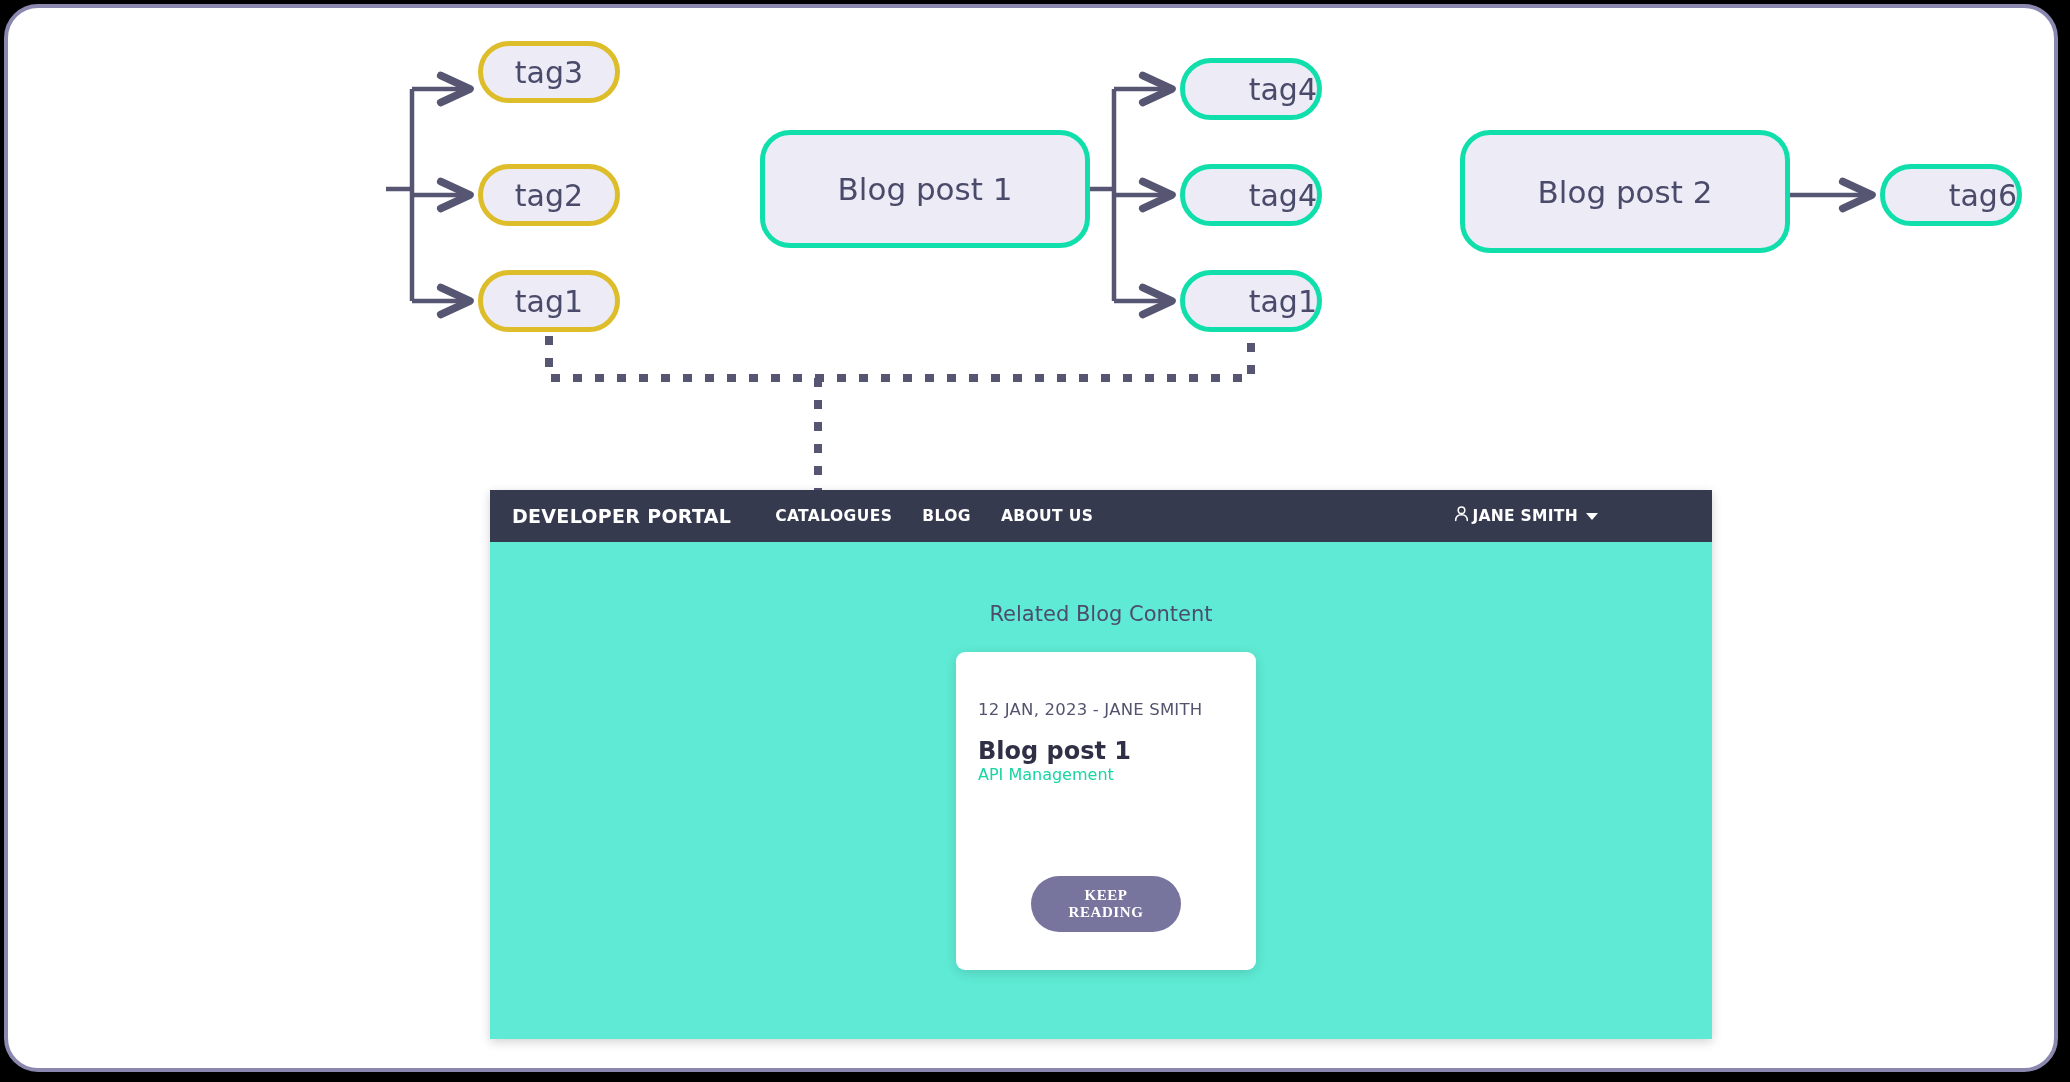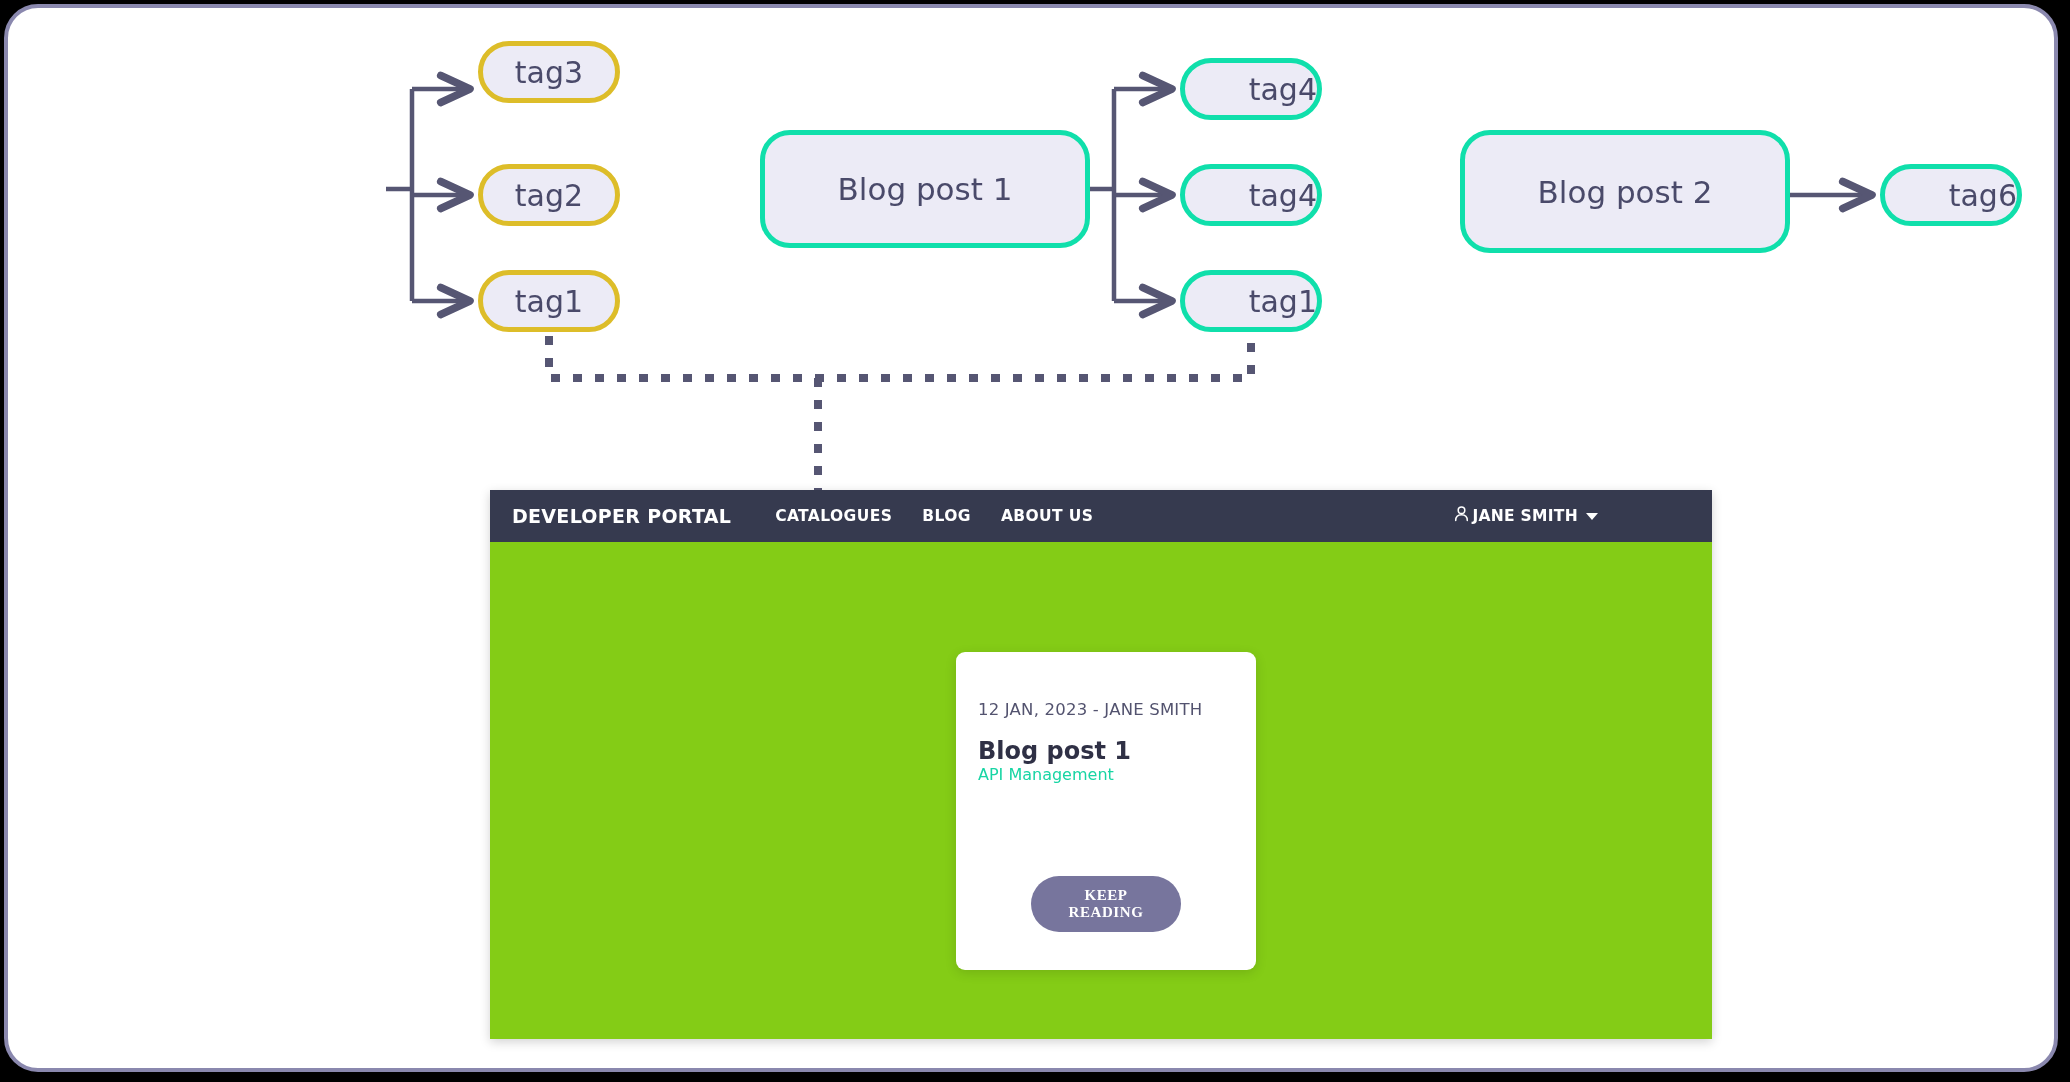--- a/index.html
+++ b/index.html
@@ -63,21 +63,21 @@
   }
   .node.pill.teal { border-color: #10dfab; justify-content: flex-end; }
 
   
   #portal {
     position: absolute;
     left: 482px;
     top: 482px;
     width: 1222px;
     height: 549px;
-    background: #84cc16;
+    background: #5eead4;
     box-shadow: 0 3px 10px rgba(0,0,0,0.18);
     box-sizing: border-box;
     overflow: hidden;
   }
   #navbar {
     height: 52px;
     background: #363a4f;
     display: flex;
     align-items: center;
     padding: 0 18px;
@@ -260,20 +260,21 @@
             <circle cx="7.5" cy="4.3" r="3.3" fill="none" stroke="#ffffff" stroke-width="1.5"></circle>
             <path d="M1.7,14.6 C1.7,10.6 4.3,8.8 7.5,8.8 C10.7,8.8 13.3,10.6 13.3,14.6" fill="none" stroke="#ffffff" stroke-width="1.5" stroke-linecap="round"></path>
           </svg>
         </span>
         <span class="uname">JANE SMITH</span>
         <span class="caret"></span>
       </div>
     </div>
 
     <div id="portal-body">
+      <div id="related-title">Related Blog Content</div>
 
       <div id="blogcard">
         <div id="card-meta">12 JAN, 2023 - JANE SMITH</div>
         <div id="card-title">Blog post 1</div>
         <div id="card-tag">API Management</div>
         <button id="keep-reading">KEEP READING</button>
       </div>
     </div>
 
   </div>

